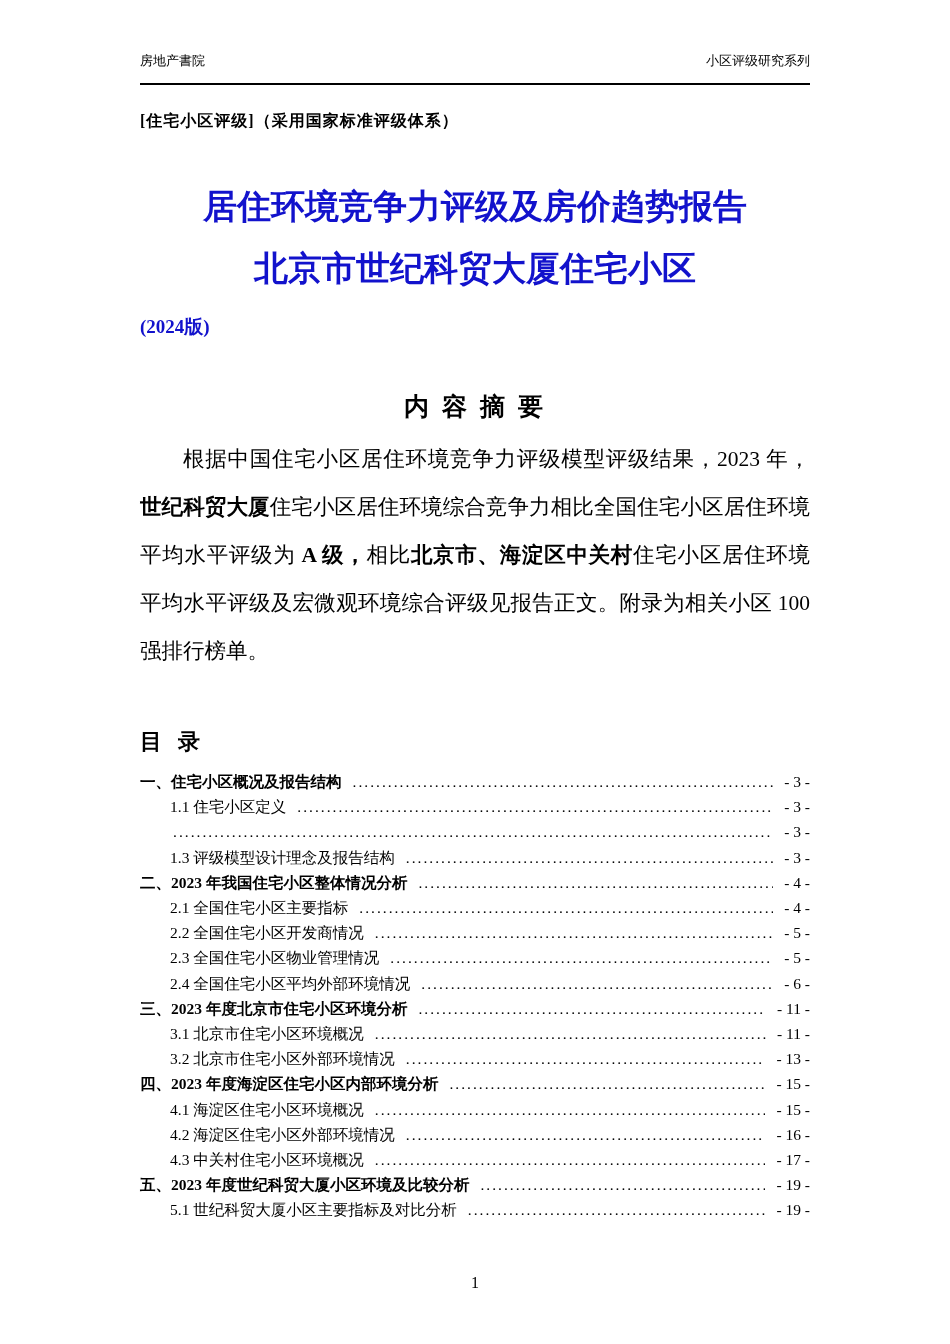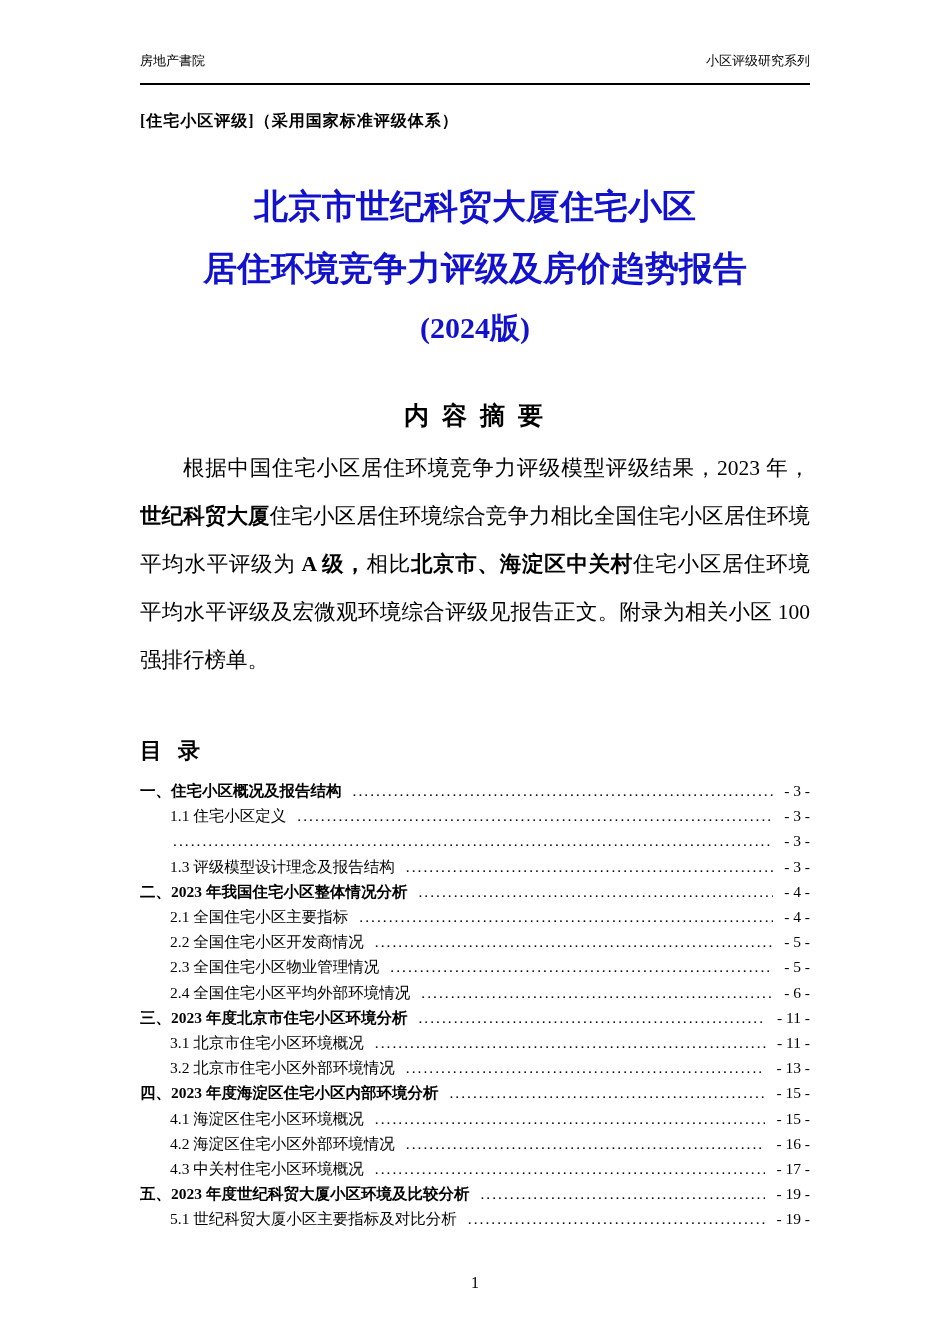--- a/index.html
+++ b/index.html
@@ -30,24 +30,23 @@
   }
   .doc-title {
     text-align: center;
     font-weight: bold;
     font-size: 34px;
     line-height: 62px;
     margin-top: 44px;
   }
   .doc-title .title-line { display: block; }
   .edition {
-    text-align: center;
-    font-weight: bold;
-    font-size: 30px;
-    margin-top: 8px;
+    font-weight: bold;
+    font-size: 19px;
+    margin-top: 14px;
   }
   .abstract-heading {
     text-align: center;
     font-weight: bold;
     font-size: 25px;
     letter-spacing: 3px;
     margin-top: 50px;
     font-family: "Liberation Sans", "DejaVu Sans", sans-serif;
   }
   .abstract-paragraph {
@@ -101,22 +100,22 @@
 <div class="page">
 
   <div class="header-bar">
     <span>房地产書院</span>
     <span>小区评级研究系列</span>
   </div>
 
   <div class="classification">[住宅小区评级]（采用国家标准评级体系）</div>
 
   <div class="doc-title" style="color: rgb(18, 18, 204);">
+    <span class="title-line">居住环境竞争力评级及房价趋势报告</span>
     <span class="title-line">北京市世纪科贸大厦住宅小区</span>
-    <span class="title-line">居住环境竞争力评级及房价趋势报告</span>
   </div>
 
   <div class="edition doc-title-color" style="color: rgb(18, 18, 204);">(2024版)</div>
 
   <div class="abstract-heading">内 容 摘 要</div>
 
   <p class="abstract-paragraph" id="abstract-paragraph"><span>根据中国住宅小区居住环境竞争力评级模型评级结果，2023 年，</span><span class="bold">世纪科贸大厦</span><span>住宅小区居住环境综合竞争力相比全国住宅小区居住环境平均水平评级为 </span><span class="bold">A 级，</span><span>相比</span><span class="bold">北京市、海淀区中关村</span><span>住宅小区居住环境平均水平评级及宏微观环境综合评级见报告正文。附录为相关小区 100 强排行榜单。</span></p>
 
   <div class="toc-heading">目 录</div>
 

